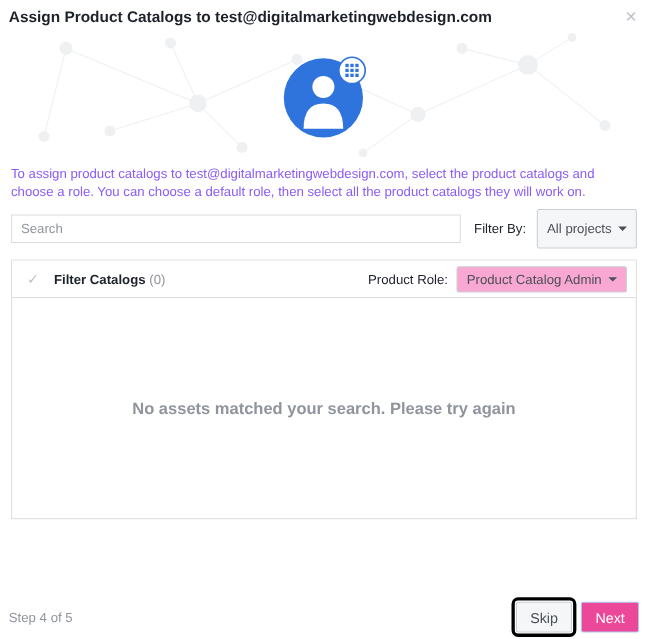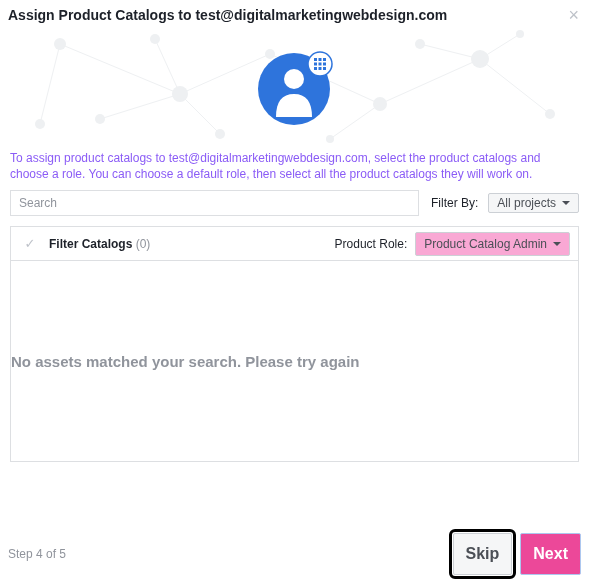--- a/index.html
+++ b/index.html
@@ -27,21 +27,21 @@
     height: 26px;
     border: 1px solid #dddfe2;
     padding: 0 8px;
     font-size: 12px;
     color: #90949c;
     outline: none;
   }
   .search-input::placeholder { color: #90949c; }
   .filter-label { font-size: 12px; color: #1d2129; padding: 0 6px 0 8px; }
   .dropdown {
-    height: 20px;
+    height: 36px;
     border: 1px solid #ccd0d5;
     background: #f5f6f7;
     padding: 0 8px;
     font-size: 12px;
     color: #4b4f56;
     display: flex;
     align-items: center;
     gap: 6px;
     cursor: pointer;
     border-radius: 2px;
@@ -72,29 +72,29 @@
     background: #f9a8d4;
     padding: 0 8px;
     font-size: 12px;
     color: #4b4f56;
     display: flex;
     align-items: center;
     gap: 6px;
     cursor: pointer;
     border-radius: 2px;
   }
-  .table-body { flex: 1; display: flex; align-items: center; }
+  .table-body { flex: 1; display: flex; align-items: center; justify-content: center; }
   .empty-msg { font-size: 15px; font-weight: bold; color: #90949c; }
   .footer { position: absolute; bottom: 6px; left: 0; right: 0; display: flex; align-items: center; padding: 0 8px; }
   .step { font-size: 12px; color: #90949c; flex: 1; }
   .btn {
-    height: 42px;
+    height: 28px;
     padding: 0 12px;
-    font-size: 16px;
-    font-weight: bold;
+    font-size: 13px;
+    font-weight: normal;
     border: 1px solid #ccd0d5;
     background: #f5f6f7;
     color: #4b4f56;
     cursor: pointer;
     display: flex;
     align-items: center;
     border-radius: 2px;
   }
   .btn-skip { outline: 3px solid #000; outline-offset: 1px; margin-right: 8px; }
   .btn-next { background: #ec4899; border-color: #adc7ef; color: #fff; cursor: default; }

